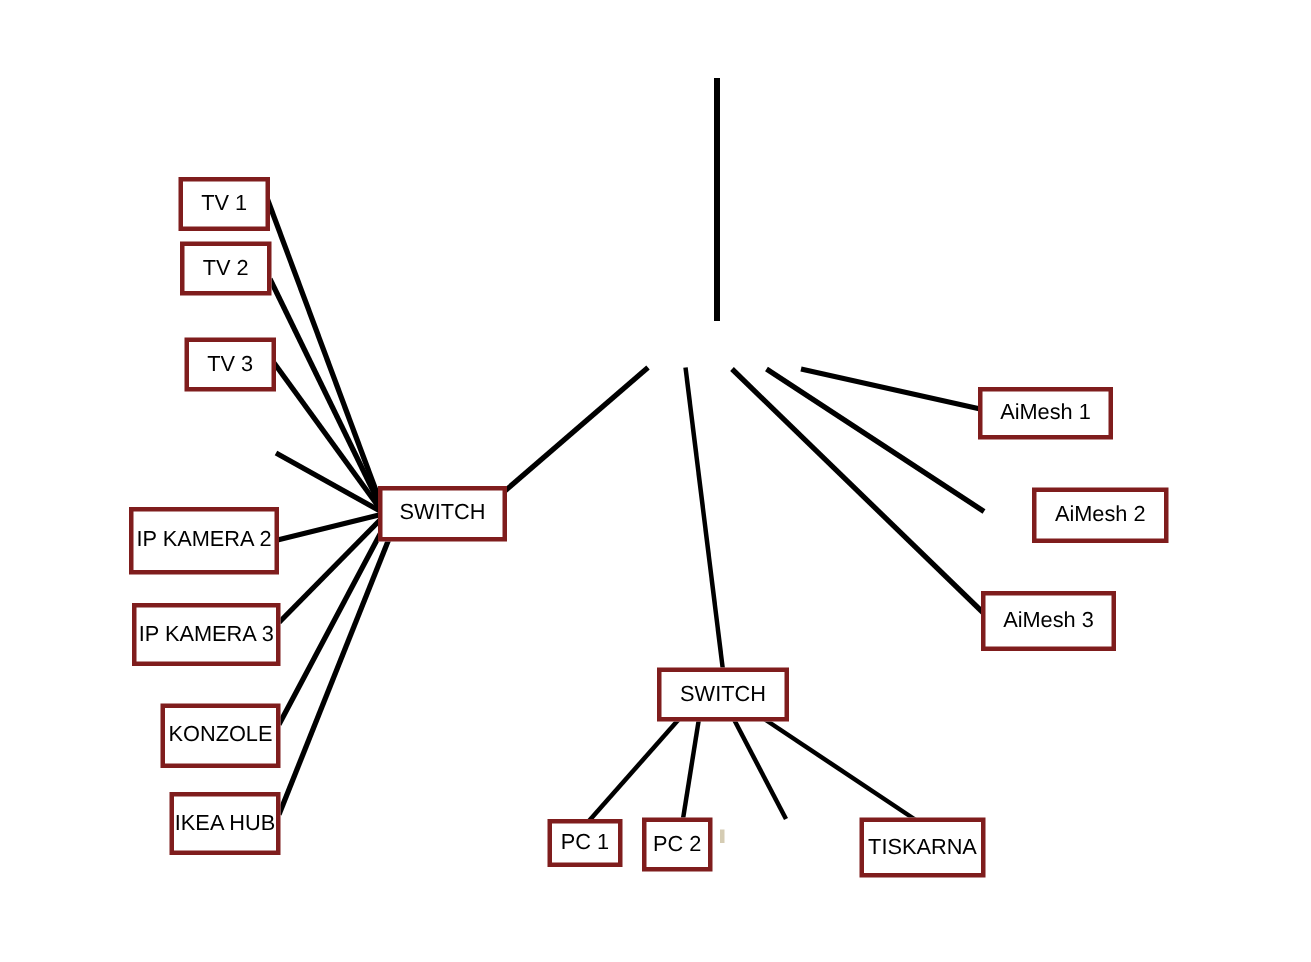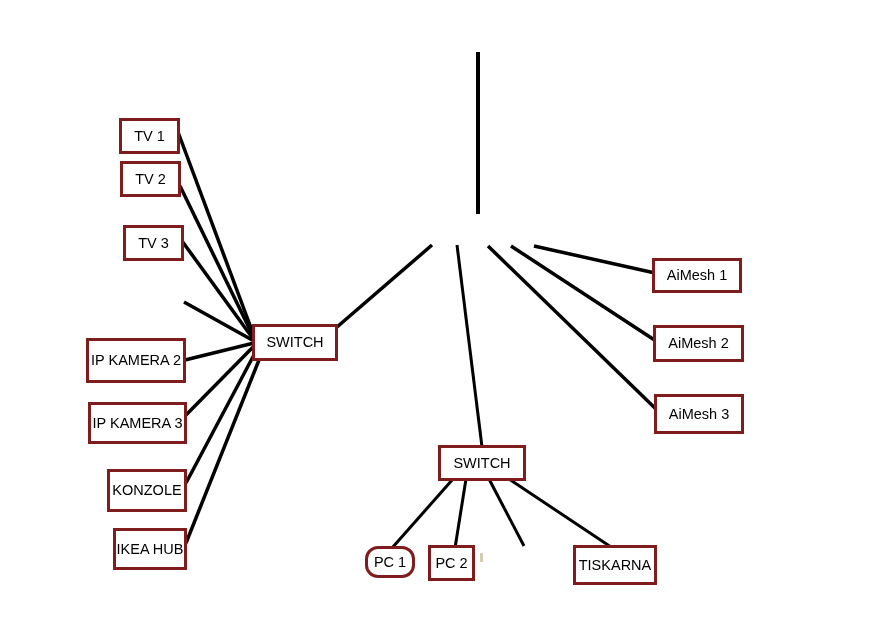--- a/index.html
+++ b/index.html
@@ -48,24 +48,24 @@
   .n-tv2      { left:120px; top:161px; width:61px;  height:36px; }
   .n-tv3      { left:123px; top:225px; width:61px;  height:36px; }
   .n-ipk1     { left:86px;  top:279px; width:99px;  height:44px; }
   .n-ipk2     { left:86px;  top:338px; width:100px; height:45px; }
   .n-ipk3     { left:88px;  top:402px; width:99px;  height:42px; }
   .n-konzole  { left:107px; top:469px; width:80px;  height:43px; }
   .n-ikeahub  { left:113px; top:528px; width:74px;  height:42px; }
   .n-switchl  { left:252px; top:324px; width:86px;  height:37px; }
   .n-router   { left:414px; top:212px; width:129px; height:33px; }
   .n-aimesh1  { left:652px; top:258px; width:90px;  height:35px; }
-  .n-aimesh2  { left:653px; top:325px; width:91px;  height:37px; }
+  .n-aimesh2  { left:688px; top:325px; width:91px;  height:37px; }
   .n-aimesh3  { left:654px; top:394px; width:90px;  height:40px; }
   .n-switchb  { left:438px; top:445px; width:88px;  height:36px; }
-  .n-pc1      { left:365px; top:546px; width:50px;  height:32px;border-radius:13px; }
+  .n-pc1      { left:365px; top:546px; width:50px;  height:32px; }
   .n-pc2      { left:428px; top:545px; width:47px;  height:36px; }
   .n-nas      { left:500px; top:543px; width:54px;  height:42px; }
   .n-tiskarna { left:573px; top:545px; width:84px;  height:40px; }
   .stray-pos  { left:480px; top:553px; }
 </style>
 </head>
 <body>
 
 <div class="canvas">
 

